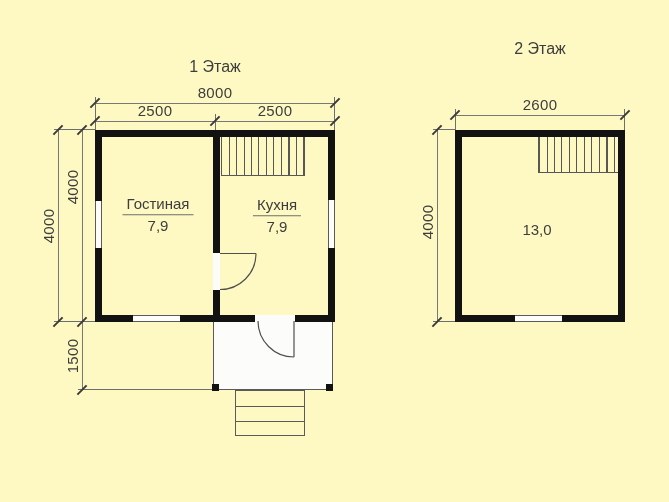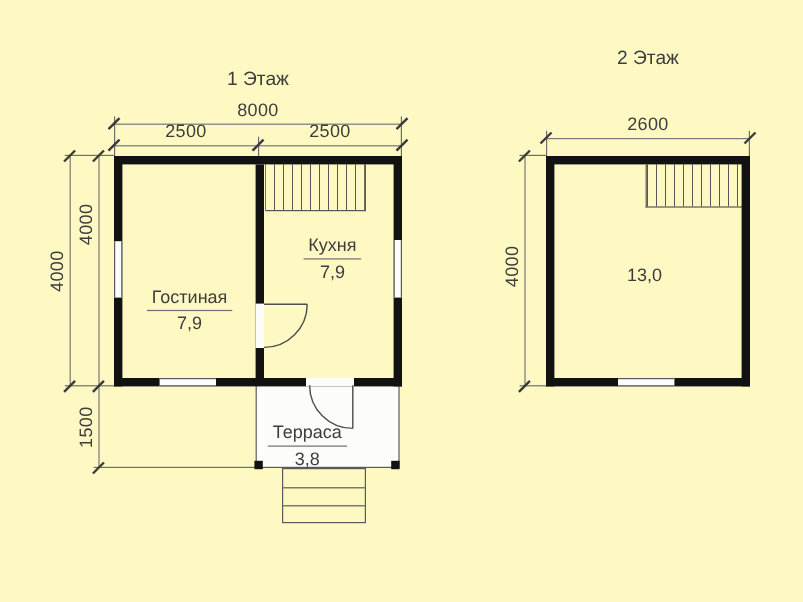--- a/index.html
+++ b/index.html
@@ -94,31 +94,27 @@
 
   <div class="stairs f1" style="left:221px;top:137px;width:83px;height:38px;"></div>
 
   <div class="window vert" style="left:95px;top:201px;width:7px;height:47px;"></div>
   <div class="window vert" style="left:328px;top:200px;width:7px;height:48px;"></div>
   <div class="window horz" style="left:133px;top:315px;width:47px;height:7px;"></div>
 
   <div class="opening" style="left:213px;top:253px;width:7px;height:37px;"></div>
   <div class="opening" style="left:255px;top:315px;width:40px;height:7px;"></div>
 
-  <div class="room-label" style="left:158px;top:215px;margin-top:44px;">
+  <div class="room-label" style="left:158px;top:215px;">
     <div><span class="rname">Гостиная</span></div>
     <div class="rarea">7,9</div>
   </div>
   <div class="room-label" style="left:277px;top:216px;">
     <div><span class="rname">Кухня</span></div>
     <div class="rarea">7,9</div>
-  </div>
-  <div class="room-label" style="left:256px;top:372px;">
-    <div><span class="rname">Терраса</span></div>
-    <div class="rarea">3,8</div>
   </div>
 
   <div class="title" style="left:540px;top:49px;">2 Этаж</div>
 
   <div class="hlabel" style="left:540px;top:104px;">2600</div>
   <div class="dimline" style="left:455px;top:115px;width:170px;height:1px;"></div>
   <div class="tick" style="left:455px;top:115px;"></div>
   <div class="tick" style="left:625px;top:115px;"></div>
   <div class="thin" style="left:455px;top:109px;width:1px;height:21px;"></div>
   <div class="thin" style="left:624px;top:109px;width:1px;height:21px;"></div>

